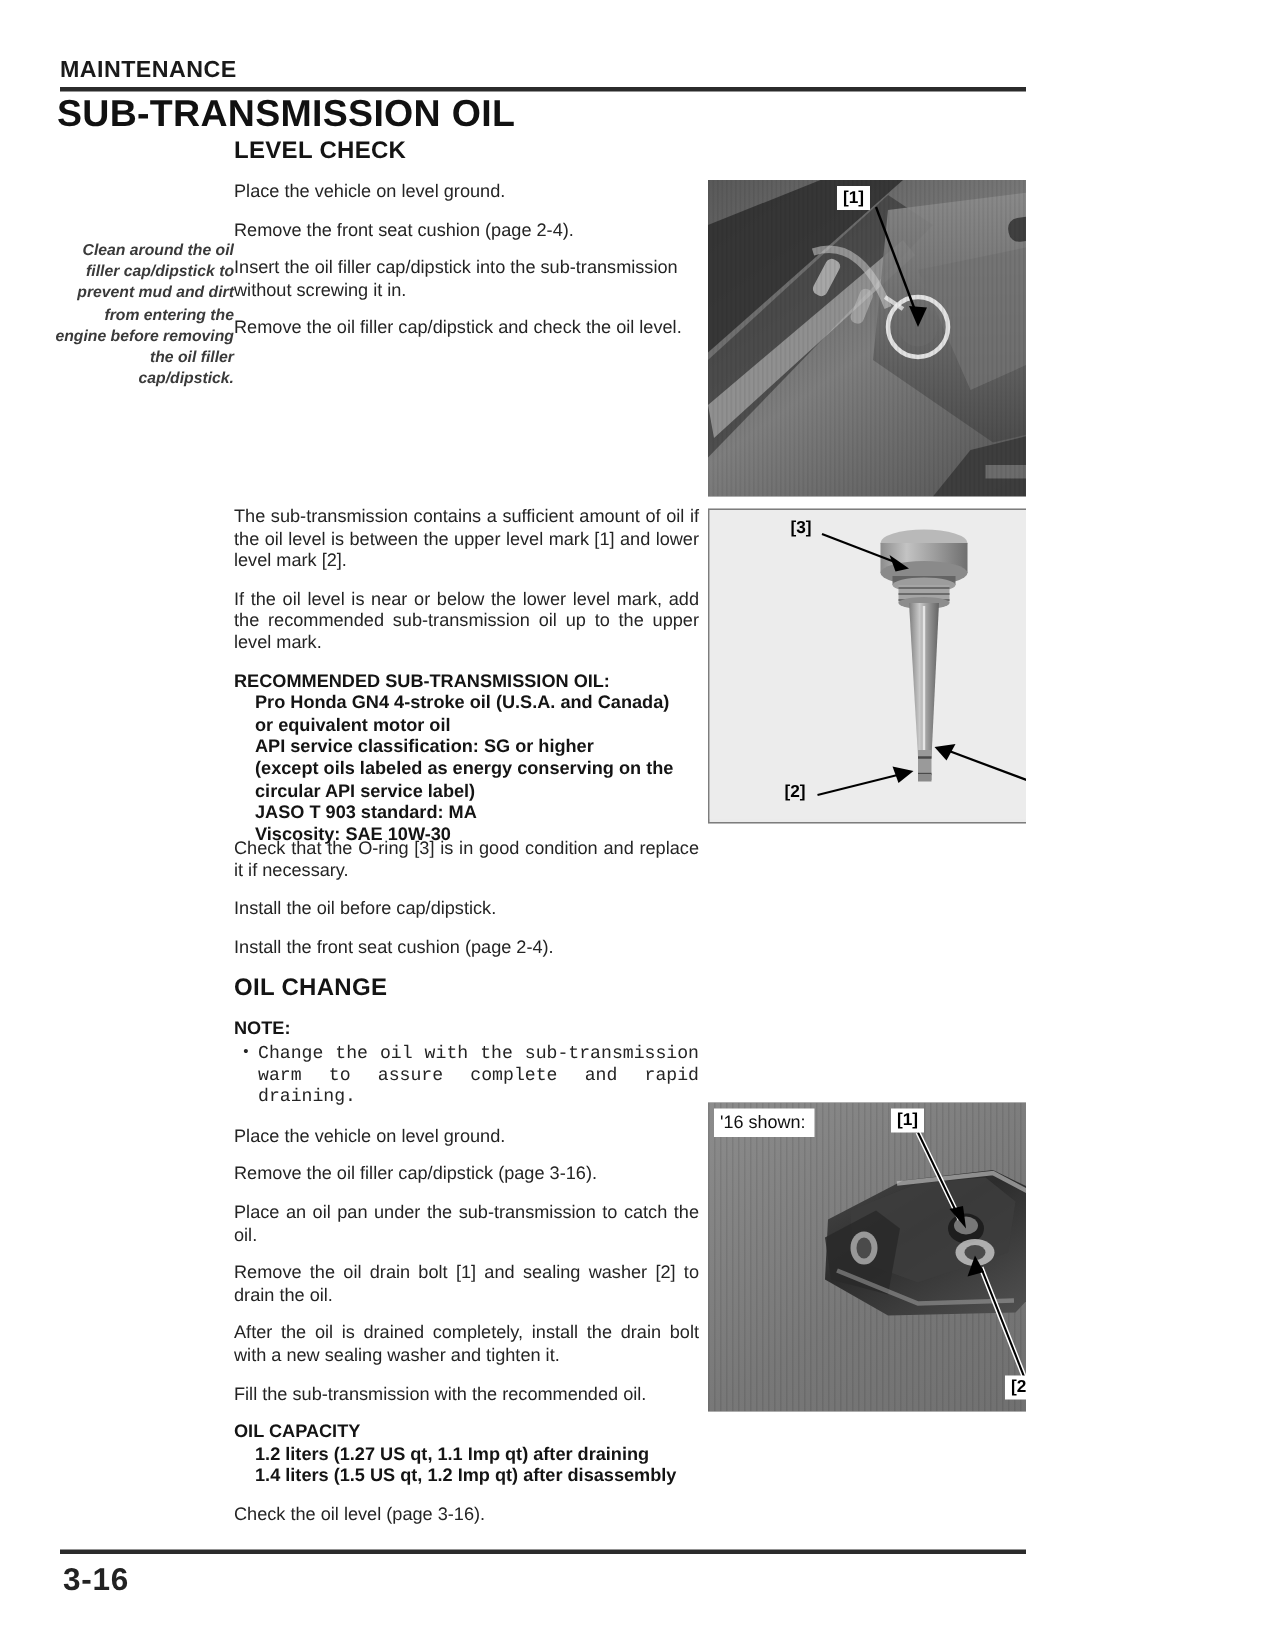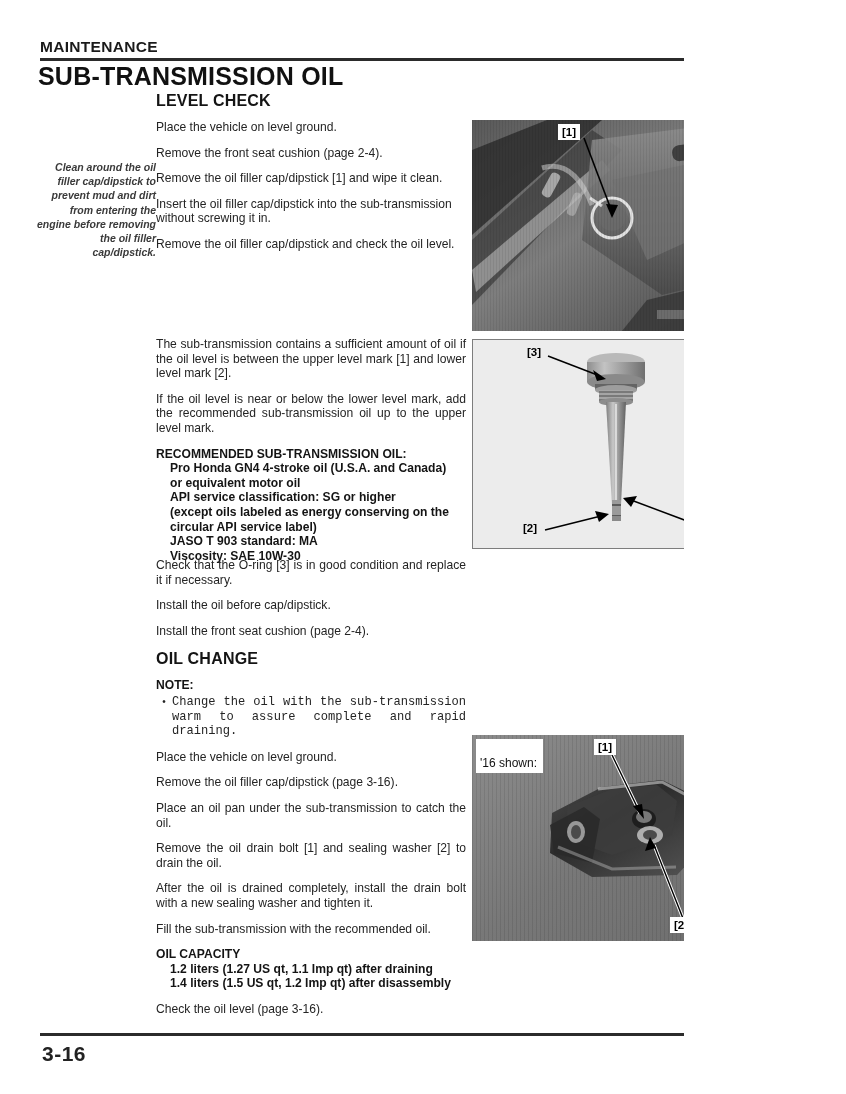--- a/index.html
+++ b/index.html
@@ -144,21 +144,21 @@
   .callout.plain {
     background: transparent;
     color: #000;
   }
   .caption-box {
     position: absolute;
     background: #ffffff;
     color: #111;
     font-size: 12px;
     line-height: 15px;
-    padding: 17px 6px 2px 4px;
+    padding: 2px 6px 2px 4px;
     white-space: nowrap;
   }
 
   
   .footer-rule {
     position: absolute;
     left: 40px;
     top: 1033px;
     width: 766px;
     height: 3px;
@@ -194,21 +194,20 @@
   <div class="chapter-label">MAINTENANCE</div>
   <div class="header-rule"></div>
   <div class="page-title">SUB-TRANSMISSION OIL</div>
 
   <div class="margin-note">Clean around the oil filler cap/dipstick to prevent mud and dirt from entering the engine before removing the oil filler cap/dipstick.</div>
 
   <div class="col" style="top:92px;">
     <div class="h2">LEVEL CHECK</div>
     <p class="body nojust">Place the vehicle on level ground.</p>
     <p class="body nojust">Remove the front seat cushion (page 2-4).</p>
-    <p class="body nojust">Remove the oil filler cap/dipstick [1] and wipe it clean.</p>
     <p class="body nojust">Insert the oil filler cap/dipstick into the sub-transmission without screwing it in.</p>
     <p class="body nojust last">Remove the oil filler cap/dipstick and check the oil level.</p>
   </div>
 
   <div class="col" style="top:337px;">
     <p class="body">The sub-transmission contains a sufficient amount of oil if the oil level is between the upper level mark [1] and lower level mark [2].</p>
     <p class="body">If the oil level is near or below the lower level mark, add the recommended sub-transmission oil up to the upper level mark.</p>
     <div class="bold-head">RECOMMENDED SUB-TRANSMISSION OIL:</div>
     <div class="spec-list">
       <div>Pro Honda GN4 4-stroke oil (U.S.A. and Canada)</div>

